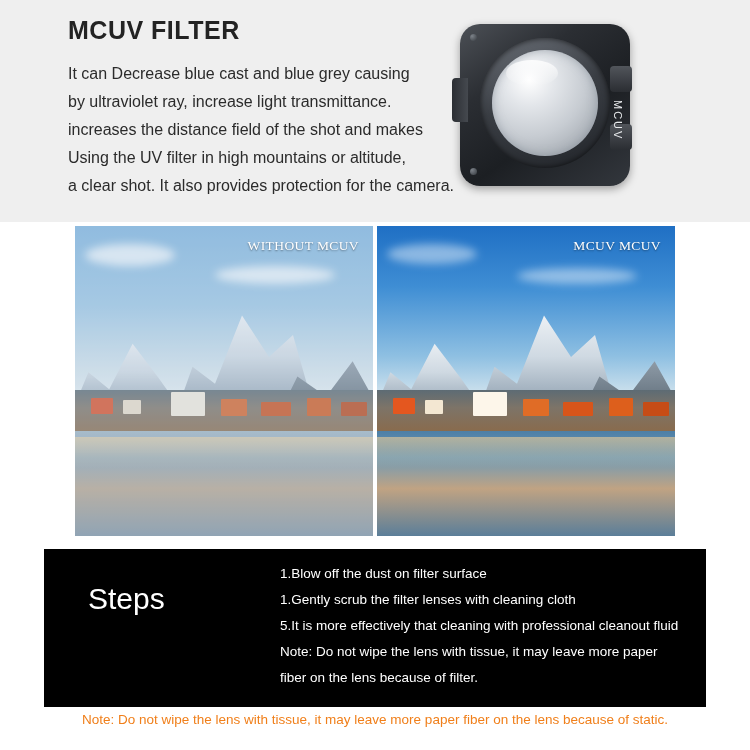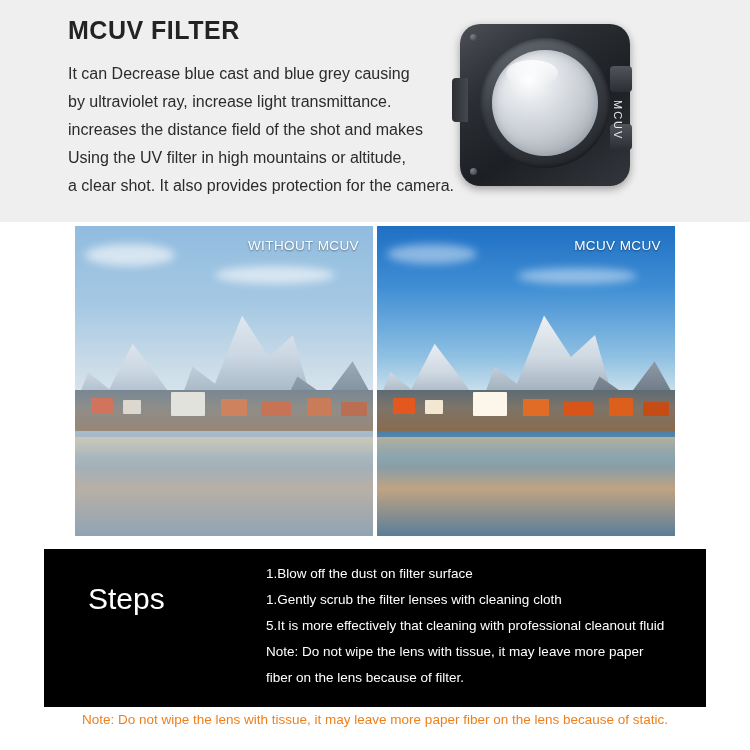--- a/index.html
+++ b/index.html
@@ -82,20 +82,21 @@
   }
 
   
   .compare{
     position:absolute;left:0;top:222px;width:750px;height:320px;
     background:#ffffff;
   }
   .photo{
     position:absolute;top:4px;width:298px;height:310px;
     overflow:hidden;
+    font-family:Liberation Serif, serif;
   }
   .photo.left{left:75px;}
   .photo.right{left:377px;}
 
   .sky{
     position:absolute;left:0;top:0;width:100%;height:56%;
   }
   .sky.dull{background:linear-gradient(180deg,#7fb4de 0%,#9cc6e4 45%,#cfe0ea 80%,#e6eef2 100%);}
   .sky.clear{background:linear-gradient(180deg,#1f6fc4 0%,#3f8ed4 35%,#8fc0e2 75%,#d8e7ef 100%);}
   .cloud{
@@ -138,21 +139,21 @@
   
   .clean{
     position:absolute;left:44px;top:549px;width:662px;height:158px;
     background:#000000;
   }
   .clean-title{
     position:absolute;left:44px;top:30px;
     color:#ffffff;font-size:30px;line-height:40px;font-weight:400;
   }
   .clean-steps{
-    position:absolute;left:222px;top:12px;width:430px;
+    position:absolute;left:236px;top:12px;width:430px;
     color:#ffffff;font-size:13.5px;line-height:26px;
   }
   .clean-steps div{white-space:nowrap;}
 
   
   .footer-note{
     position:absolute;left:0;top:712px;width:750px;
     text-align:center;color:#f07f1a;font-size:13.5px;
   }
 </style>

